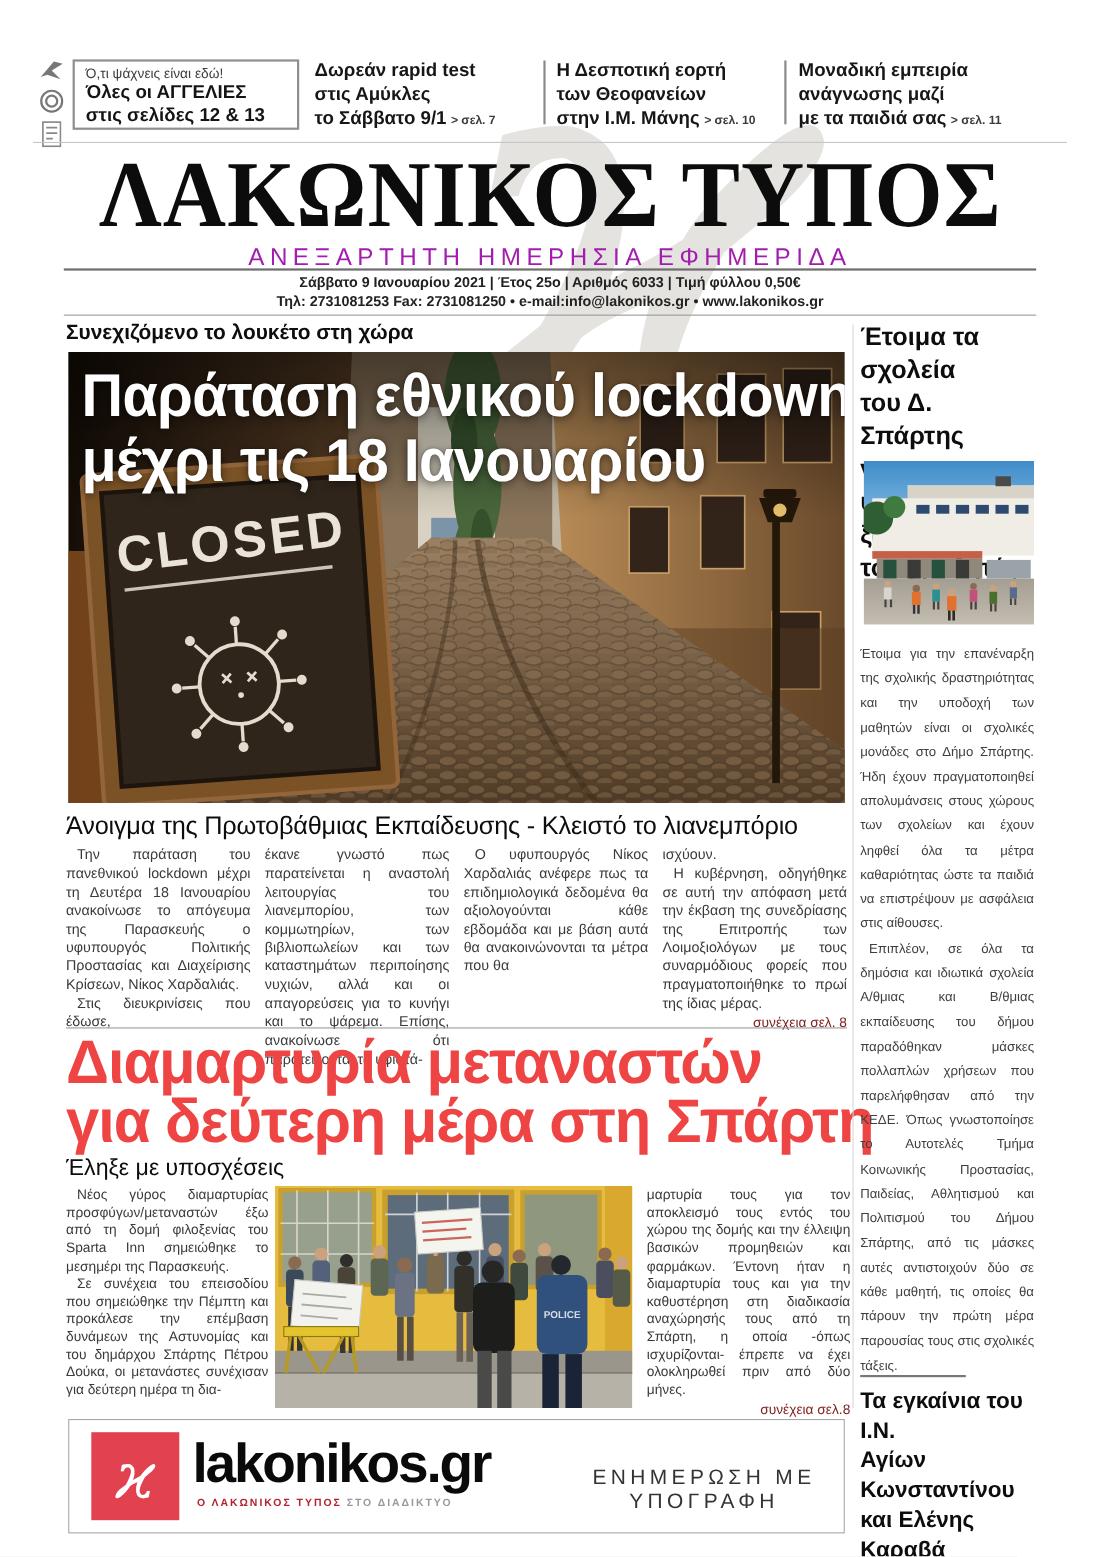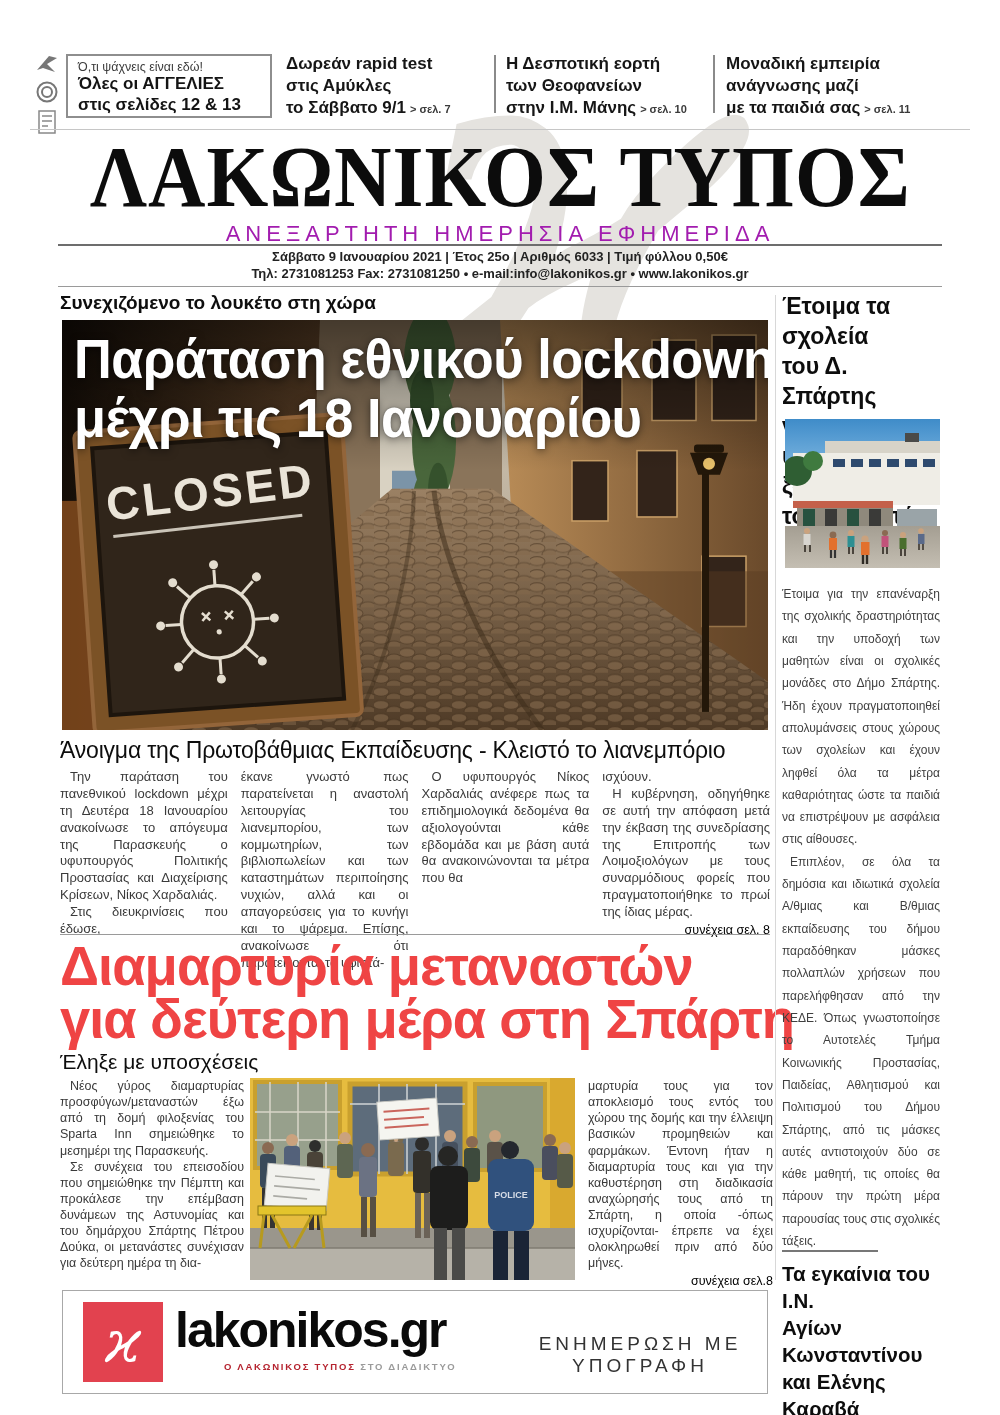--- a/index.html
+++ b/index.html
@@ -42,21 +42,21 @@
   .photo1 svg{position:absolute;left:0;top:0;width:100%;height:100%;}
   .hl-overlay{position:absolute;left:12px;top:10px;z-index:2;}
   .hl-overlay span{display:block;font-size:55px;line-height:59px;font-weight:bold;color:#fff;
                    letter-spacing:-0.5px;transform:scaleX(0.95);transform-origin:left top;
                    text-shadow:0 2px 9px rgba(0,0,0,.5),0 0 2px rgba(0,0,0,.35);white-space:nowrap;}
   .subhead1{left:60px;top:737px;font-size:23px;font-weight:normal;color:#0d0d0d;letter-spacing:-0.2px;}
   .cols{left:60px;top:769px;width:710px;display:flex;gap:13px;}
   .cols .col{flex:1 1 0;}
   .cols p{margin:0;font-size:13px;line-height:1.3;text-align:justify;color:#3a3a3a;text-indent:10px;}
   .cols p.cont{text-indent:0;}
-  .more-note{text-align:right;font-size:12.5px;color:#000000;margin-top:2px;}
+  .more-note{text-align:right;font-size:12.5px;color:#7f1d1d;margin-top:2px;}
   .divider1{left:60px;width:710px;top:934px;height:1px;background:#9a9a9a;}
 
   
   .s2h{left:60px;font-size:56px;line-height:50px;font-weight:bold;color:#ef4444;letter-spacing:-1px;}
   .s2h span{display:inline-block;transform:scaleX(0.97);transform-origin:left top;white-space:nowrap;}
   .s2h1{top:941px;}.s2h2{top:994px;}
   .s2sub{left:60px;top:1050px;font-size:21px;color:#0d0d0d;}
   .s2colA{left:60px;top:1078px;width:184px;}
   .s2colB{left:588px;top:1078px;width:185px;}
   .s2colA p,.s2colB p{margin:0;font-size:12.5px;line-height:1.29;text-align:justify;color:#3a3a3a;text-indent:10px;}
@@ -64,21 +64,21 @@
   .photo2{left:250px;top:1078px;width:325px;height:202px;overflow:hidden;}
   .photo2 svg{position:absolute;left:0;top:0;width:100%;height:100%;}
 
   
   .banner{left:62px;top:1290px;width:706px;height:104px;border:1.5px solid #a8a8a8;box-sizing:border-box;}
   .banner>*{position:absolute;}
   .logo-sq{left:20px;top:11px;width:80px;height:80px;display:flex;align-items:center;justify-content:center;}
   .logo-sq .glyph{font-family:"DejaVu Serif",serif;font-style:italic;font-size:58px;color:#fff;line-height:1;}
   .brand{left:112px;top:10px;font-size:50px;font-weight:bold;letter-spacing:-2px;color:#0a0a0a;}
   .tagline{left:116px;top:70px;font-size:9.5px;letter-spacing:1.8px;font-weight:bold;}
-  .tagline .t-red{color:#b5232f;margin-left:45px;}
+  .tagline .t-red{color:#b5232f;}
   .tagline .t-gray{color:#9a9a9a;}
   .slogan{left:412px;top:42px;width:330px;text-align:center;font-size:19px;letter-spacing:4px;color:#333;}
 
   
   .sb-vrule{left:775px;top:295px;height:985px;width:1px;background:#d8d8d8;}
   .sb-title{left:782px;top:291px;width:162px;font-size:23px;line-height:30px;font-weight:bold;color:#0d0d0d;}
   .photo3{left:785px;top:419px;width:155px;height:149px;overflow:hidden;}
   .photo3 svg{position:absolute;left:0;top:0;width:100%;height:100%;}
   .sb-body{left:782px;top:583px;width:158px;}
   .sb-body p{margin:0;font-size:12px;line-height:1.86;text-align:justify;color:#3f3f3f;}

